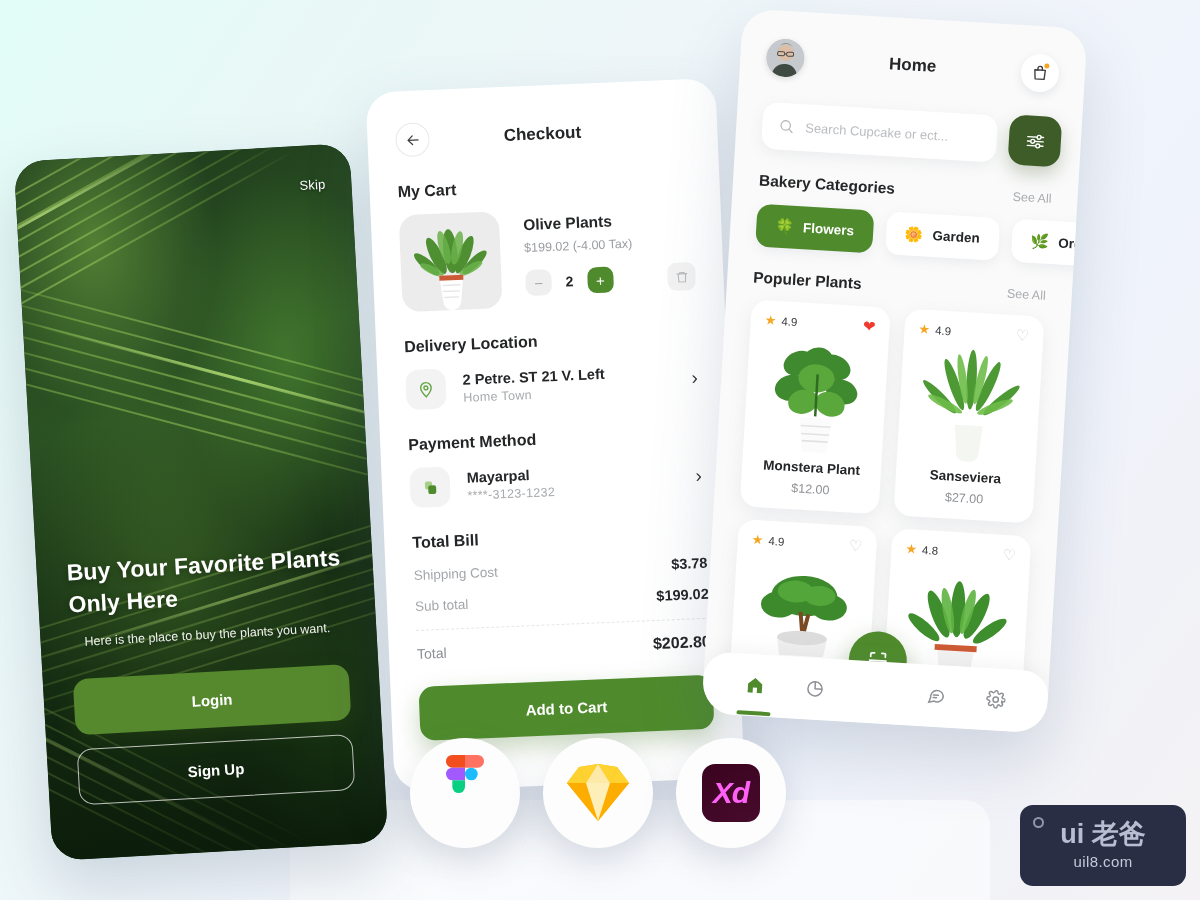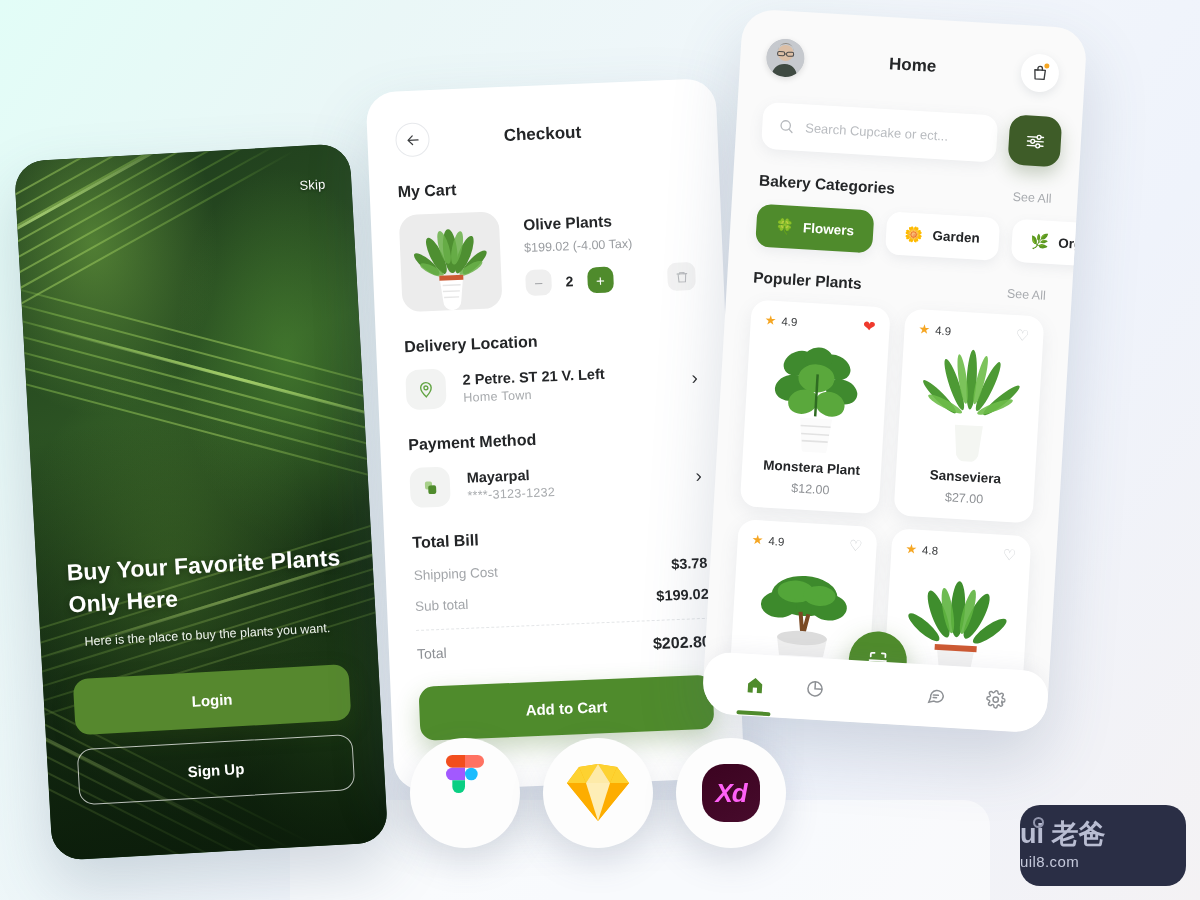--- a/index.html
+++ b/index.html
@@ -240,33 +240,33 @@
   }
 
   
   .appbar { position:absolute; left:410px; bottom:52px; display:flex; gap:23px; }
   .appic {
     width:110px; height:110px; border-radius:50%; background:#fdfdfd;
     display:flex; align-items:center; justify-content:center;
     box-shadow:0 14px 34px rgba(90,100,125,.18);
   }
   .xd-sq {
-    width:58px; height:58px; border-radius:22px;
+    width:58px; height:58px; border-radius:13px;
     background:linear-gradient(150deg,#3b0320,#470b2c);
     display:flex; align-items:center; justify-content:center;
-    color:#ff61f6; font-size:26px; font-weight:700; font-style:italic;
+    color:#ff61f6; font-size:30px; font-weight:700; font-style:italic;
     letter-spacing:-1px;
   }
 
   
   .watermark {
     position:absolute; right:14px; bottom:14px;
-    width:166px; height:81px; border-radius:20px;
+    width:166px; height:81px; border-radius:13px;
     background:#2a2e45;
-    display:flex; flex-direction:column; align-items:flex-start; justify-content:center;
+    display:flex; flex-direction:column; align-items:center; justify-content:center;
   }
   .wm-dot { position:absolute; left:13px; top:12px; width:11px; height:11px; border-radius:50%; border:2px solid #9296ad; }
   .wm-1 { color:#b9bdd2; font-size:27px; font-weight:700; letter-spacing:0px; line-height:1; }
   .wm-2 { color:#c5c9db; font-size:15px; margin-top:5px; letter-spacing:.4px; }
 
   
   .sheet {
     position:absolute; left:290px; bottom:0; width:700px; height:100px;
     background:#ffffff; border-radius:26px 26px 0 0; opacity:.55;
   }

